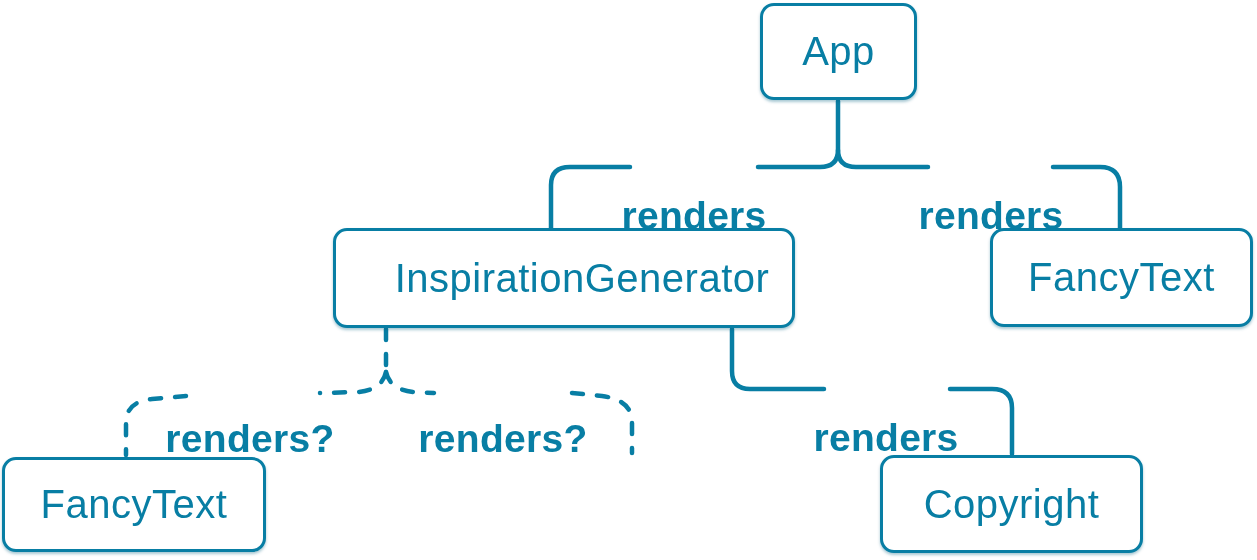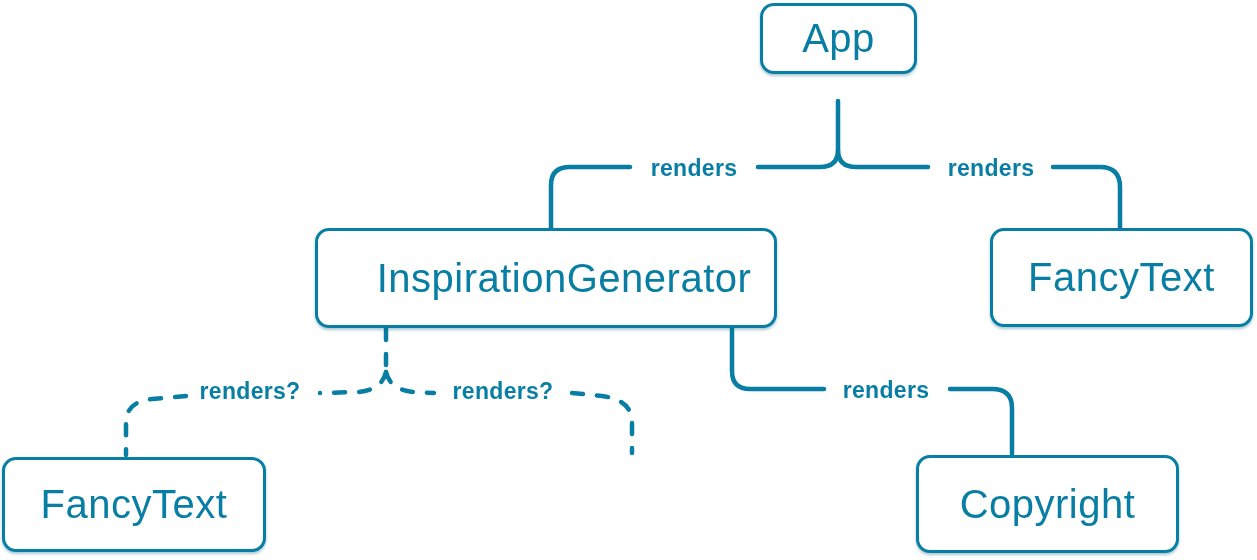--- a/index.html
+++ b/index.html
@@ -40,34 +40,35 @@
     display: flex;
     align-items: center;
     justify-content: center;
     color: #087ea4;
     font-size: 40px;
     font-weight: 500;
     letter-spacing: 0.5px;
     box-sizing: border-box;
     white-space: nowrap;
   }
-  .node-app       { left: 760px; top: 3px;   width: 157px; height: 71px; }
-  .node-ig        { left: 315px; top: 228px; width: 462px; height: 100px; padding-left: 36px; }
+  .node-app       { left: 760px; top: 3px;   width: 157px; height: 97px; }
+  .node-ig        { left: 333px; top: 228px; width: 462px; height: 100px; padding-left: 36px; }
   .node-ft-top    { left: 990px; top: 228px; width: 263px; height: 99px; }
   .node-ft-bottom { left: 2px;   top: 457px; width: 264px; height: 95px; }
   .node-color     { left: 538px; top: 455px; width: 180px; height: 97px; }
-  .node-copyright { left: 880px; top: 455px; width: 263px; height: 98px; margin-left: 36px; }
+  .node-copyright { left: 880px; top: 455px; width: 263px; height: 98px; }
   .edge-label {
     position: absolute;
     transform: translate(-50%, -50%);
     color: #087ea4;
-    font-size: 23px;
+    font-size: 39px;
     font-weight: 700;
     white-space: nowrap;
     letter-spacing: 0.3px;
+    margin-top: 48px;
   }
   .lbl-a { left: 694px; top: 168px; }
   .lbl-b { left: 991px; top: 168px; }
   .lbl-d { left: 250px; top: 391px; }
   .lbl-e { left: 503px; top: 391px; }
   .lbl-c { left: 886px; top: 390px; }
 </style>
 </head>
 <body>
 

